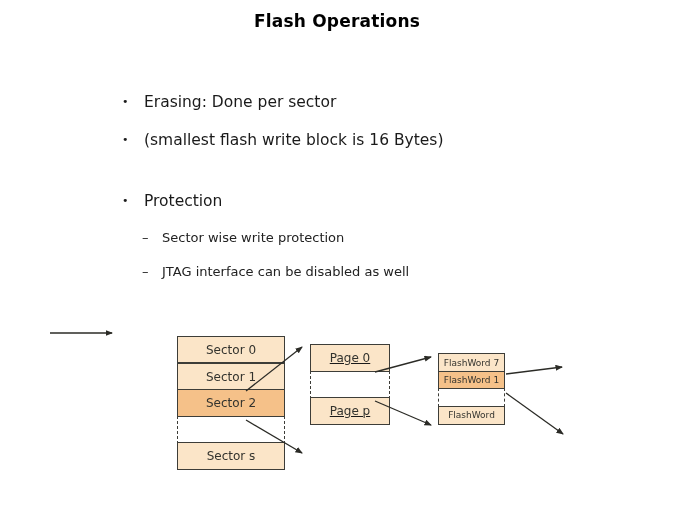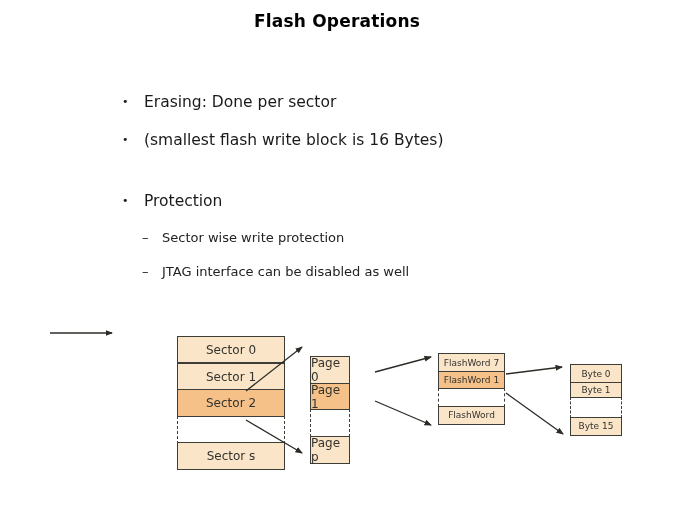--- a/index.html
+++ b/index.html
@@ -92,40 +92,33 @@
 
 
   <div class="stack sector-cells" style="left:137px;top:336px;width:108px;padding-left:40px;">
     <div class="cell thickbottom">Sector 0</div>
     <div class="cell">Sector 1</div>
     <div class="cell highlight">Sector 2</div>
     <div class="cell gap"></div>
     <div class="cell">Sector s</div>
   </div>
 
-  <div class="stack page-cells" style="left:310px;top:356px;width:40px;">
+  <div class="stack page-cells" style="left:310px;top:344px;width:80px;text-decoration:underline;">
     <div class="cell">Page 0</div>
-    <div class="cell highlight">Page 1</div>
     <div class="cell gap"></div>
     <div class="cell">Page p</div>
   </div>
 
   <div class="stack fw-cells" style="left:438px;top:353px;width:67px;">
     <div class="cell">FlashWord 7</div>
     <div class="cell highlight">FlashWord 1</div>
     <div class="cell gap"></div>
     <div class="cell">FlashWord</div>
   </div>
 
-  <div class="stack byte-cells" style="left:570px;top:364px;width:52px;">
-    <div class="cell" style="height:19px">Byte 0</div>
-    <div class="cell" style="height:17px">Byte 1</div>
-    <div class="cell gap" style="height:21px"></div>
-    <div class="cell" style="height:19px">Byte 15</div>
-  </div>
 
   <svg class="arrows" width="674" height="506" viewBox="0 0 674 506">
     <defs>
       <marker id="ah" markerWidth="9" markerHeight="8" refX="6.5" refY="3" orient="auto" markerUnits="userSpaceOnUse">
         <path d="M0,0 L7.5,3 L0,6 z" fill="#2b2b26"></path>
       </marker>
     </defs>
     <g stroke="#2b2b26" stroke-width="1.3" fill="none">
       <line x1="50" y1="333" x2="112" y2="333" marker-end="url(#ah)"></line>
       <line x1="246" y1="391" x2="302" y2="347" marker-end="url(#ah)"></line>

